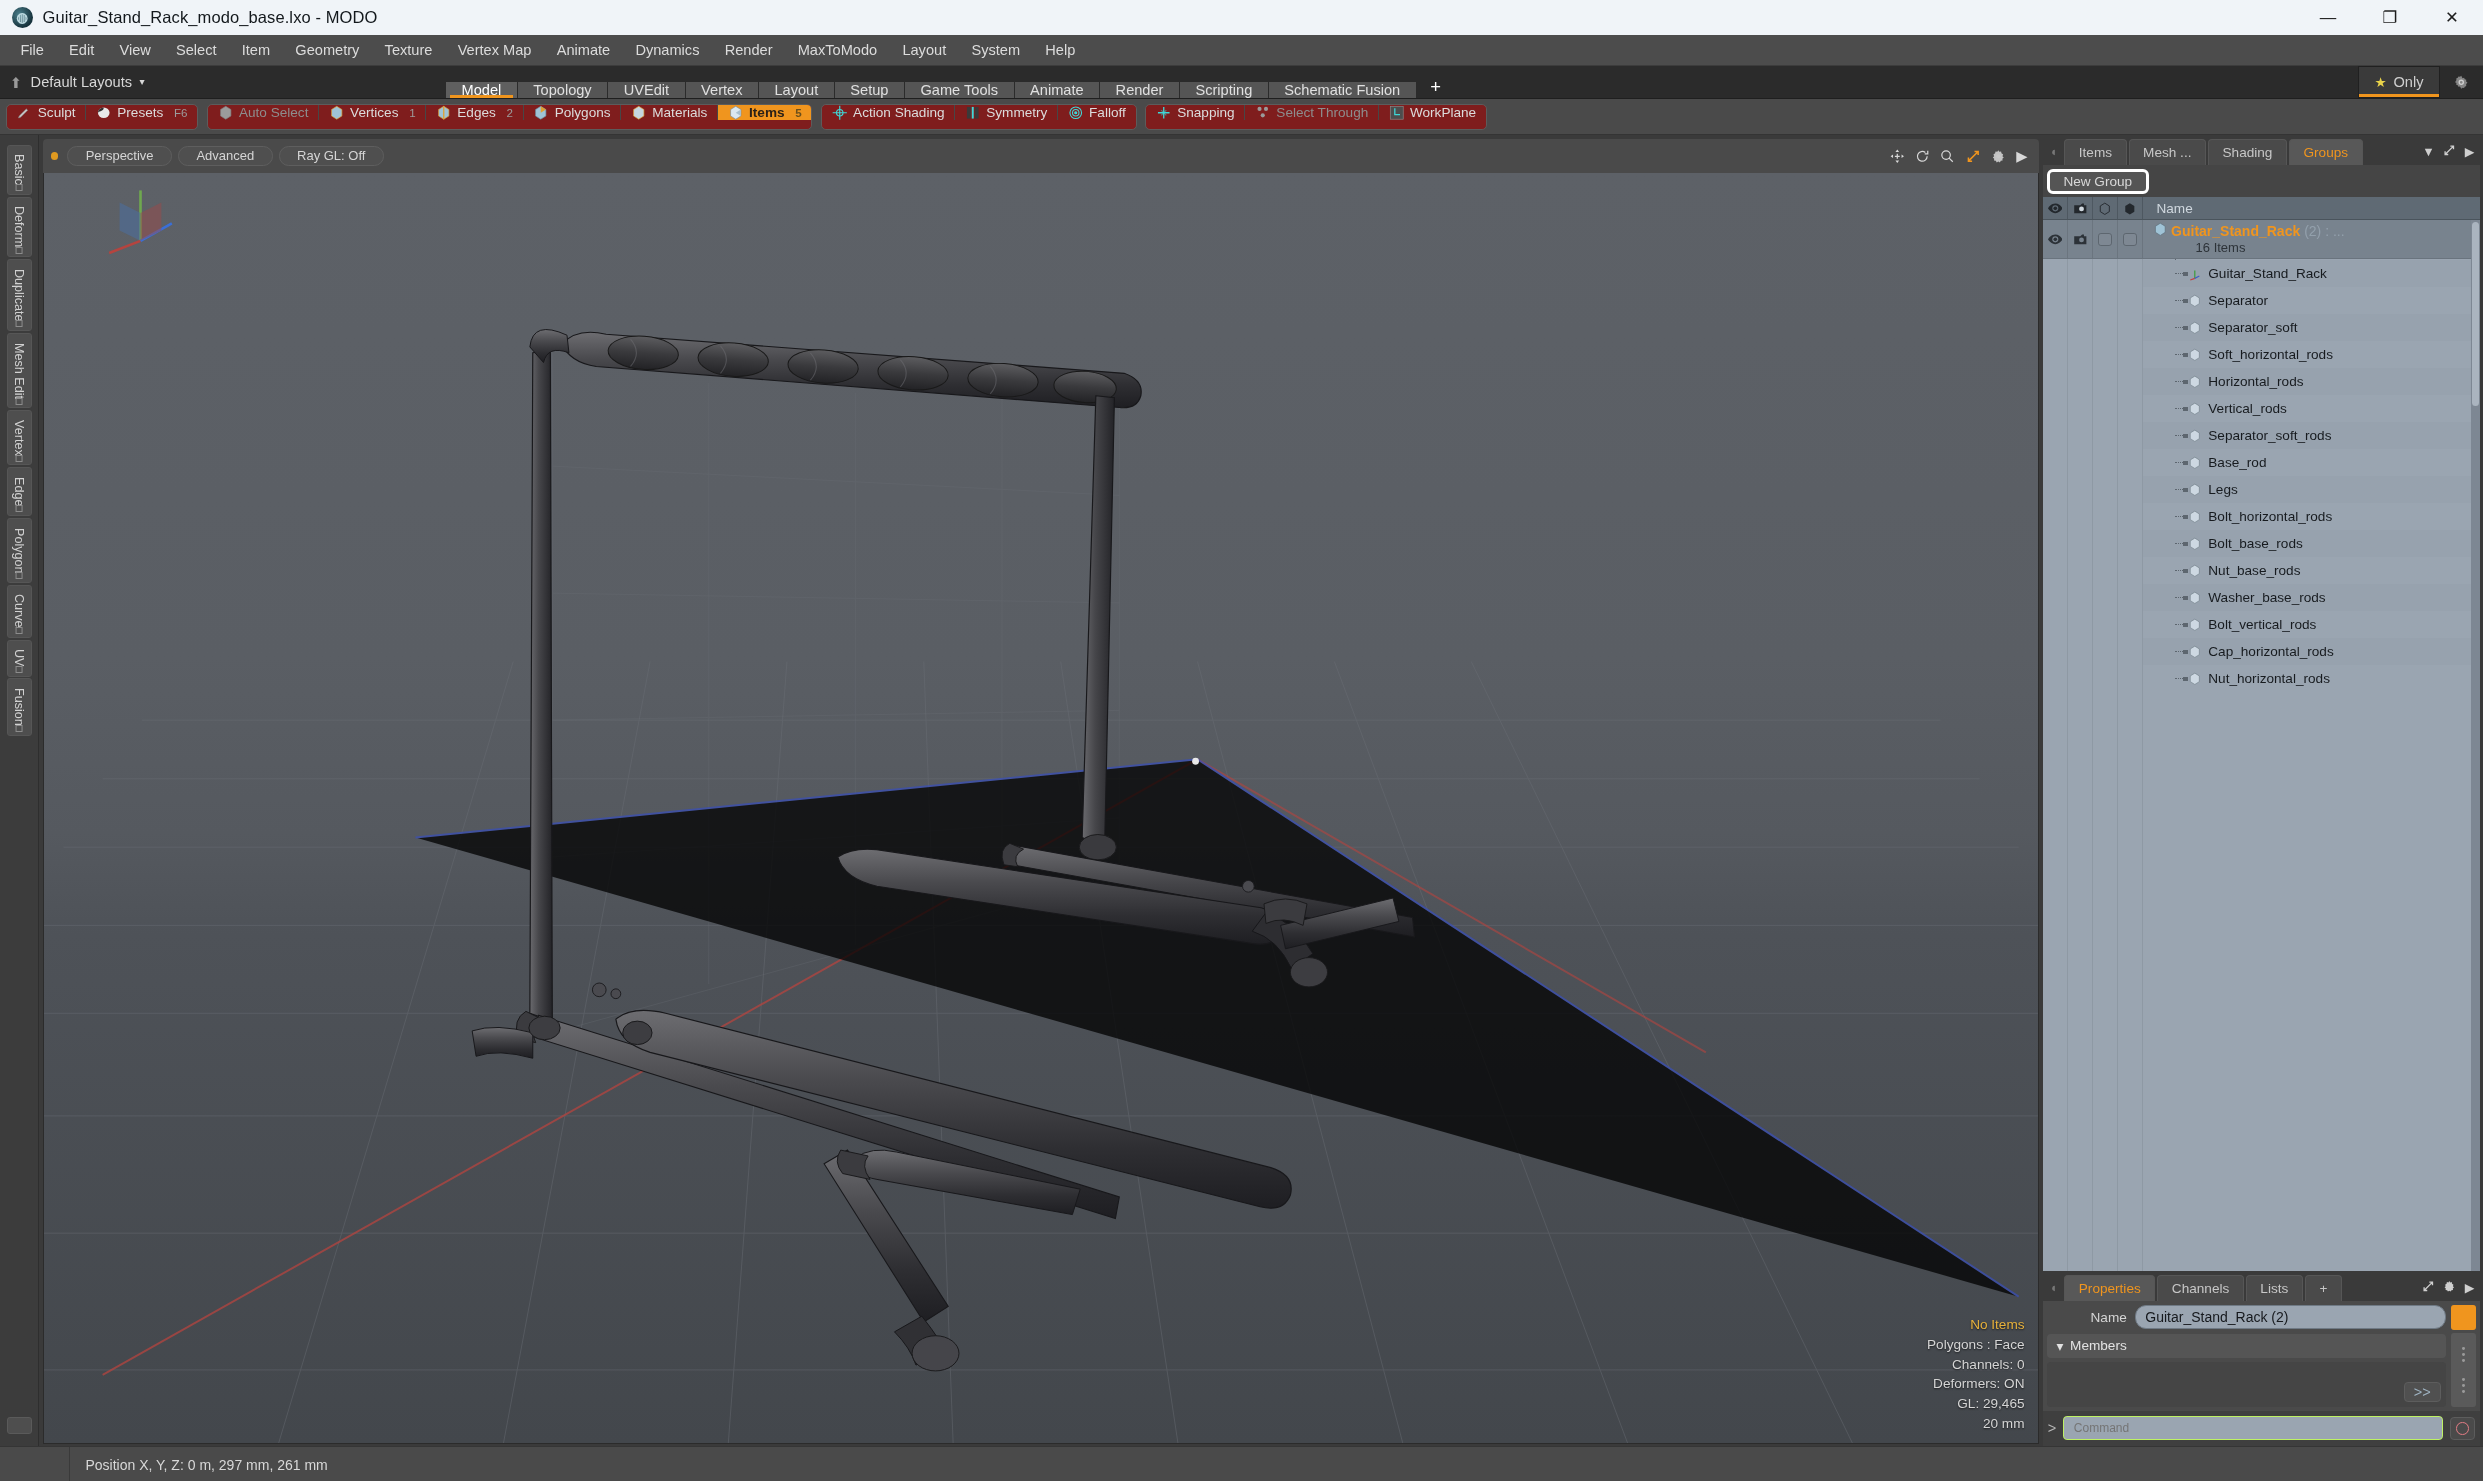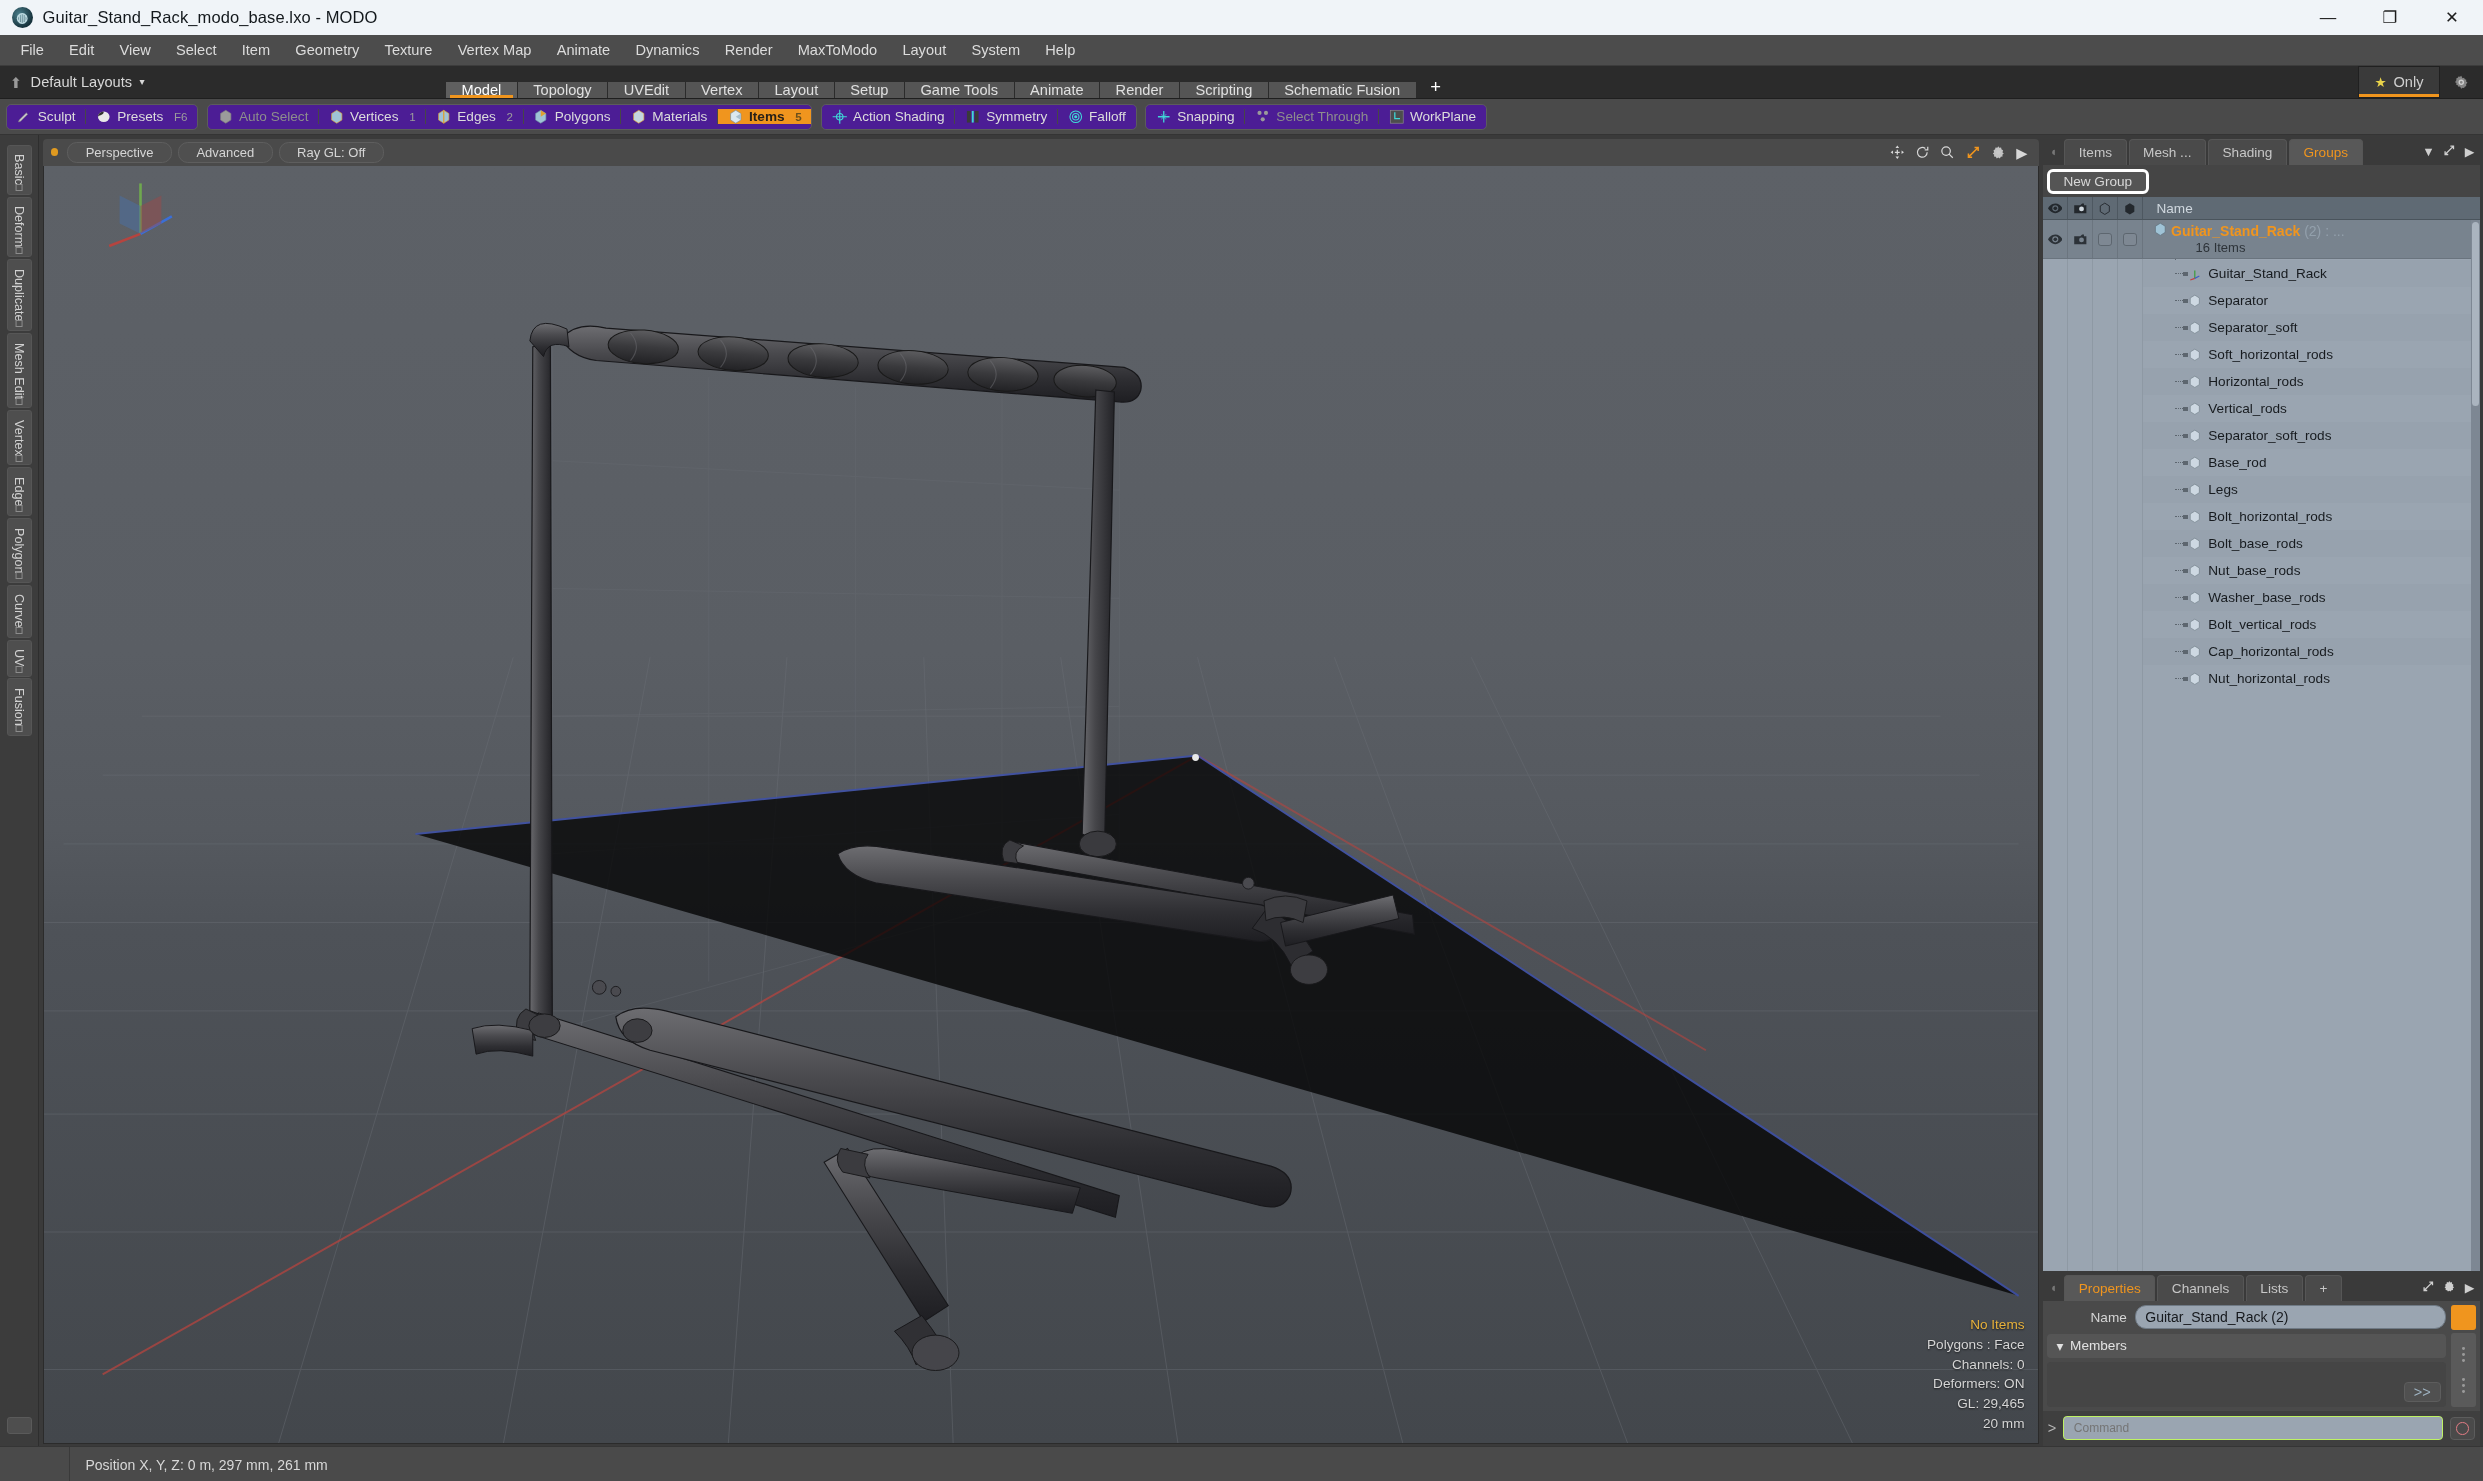--- a/index.html
+++ b/index.html
@@ -71,22 +71,22 @@
   .only-btn:after{ content:""; position:absolute; left:0; right:0; bottom:0; height:2.9px; background:#f0951e;}
   .star { color:#e8d24a; font-size:13.6px; }
   .gear-top { width:43px; display:flex; align-items:center; justify-content:center; color:#d0d0d0; font-size:16.5px;}
 
   
   .toolbar {
     height: 36px; background:#4a4a4a; display:flex; align-items:center;
     padding: 0 5.8px; gap:0; border-bottom:1px solid #343434;
   }
   .tgrp {
-    display:flex; align-items:center; height:26px;
-    background:#4c1d95; border-radius:4.9px; margin-right:8.7px;
+    display:flex; align-items:flex-start; height:26px;
+    background:#7f1d1d; border-radius:4.9px; margin-right:8.7px;
     border:1px solid #5c5c5c; overflow:hidden;
   }
   .tbtn {
     display:flex; align-items:center; gap:5.8px; padding:0 9.7px;
     font-size:13.6px; color:#dcdcdc; border-right:1px solid #474747;
     white-space:nowrap; position:relative;
   }
   .tbtn:last-child { border-right:none; }
   .tbtn.dim { color:#8d8d8d; }
   .tbtn.active { background:#f0951e; color:#2a2118; font-weight:bold; }
@@ -117,21 +117,21 @@
   .vtab:after{
     content:""; position:absolute; bottom:2.9px; left:50%; transform:translateX(-50%);
     width:4.9px; height:4.9px; border:1px solid #8c8c8c;
   }
   .leftstrip .spacer { flex:1; }
   .left-bottom-box { width:25px; height:17.5px; background:#4e4e4e; border:1px solid #5a5a5a; border-radius:2.9px; margin-bottom:11.6px;}
 
   
   .viewwrap { flex:1; padding:3.9px 1.9px 1.9px 3.9px; display:flex; flex-direction:column; min-width:0;}
   .view-header {
-    height:27px; display:flex; align-items:center; gap:0;
+    height:34px; display:flex; align-items:center; gap:0;
     background:#4a4a4a; border-radius:3.9px 3.9px 0 0; padding:0 7.8px;
     position:relative;
   }
   .vh-dot { width:7.8px; height:7.8px; border-radius:50%; background:#e09a20; margin-right:8.7px;}
   .vh-btn {
     font-size:13px; color:#d5d5d5; padding:1.9px 17.5px; margin-right:5.8px;
     border:1px solid #5e5e5e; border-radius:9.7px; background:#4f4f4f;
     white-space:nowrap;
   }
   .vh-icons { margin-left:auto; display:flex; align-items:center; gap:10.7px; padding-right:3.9px;}

